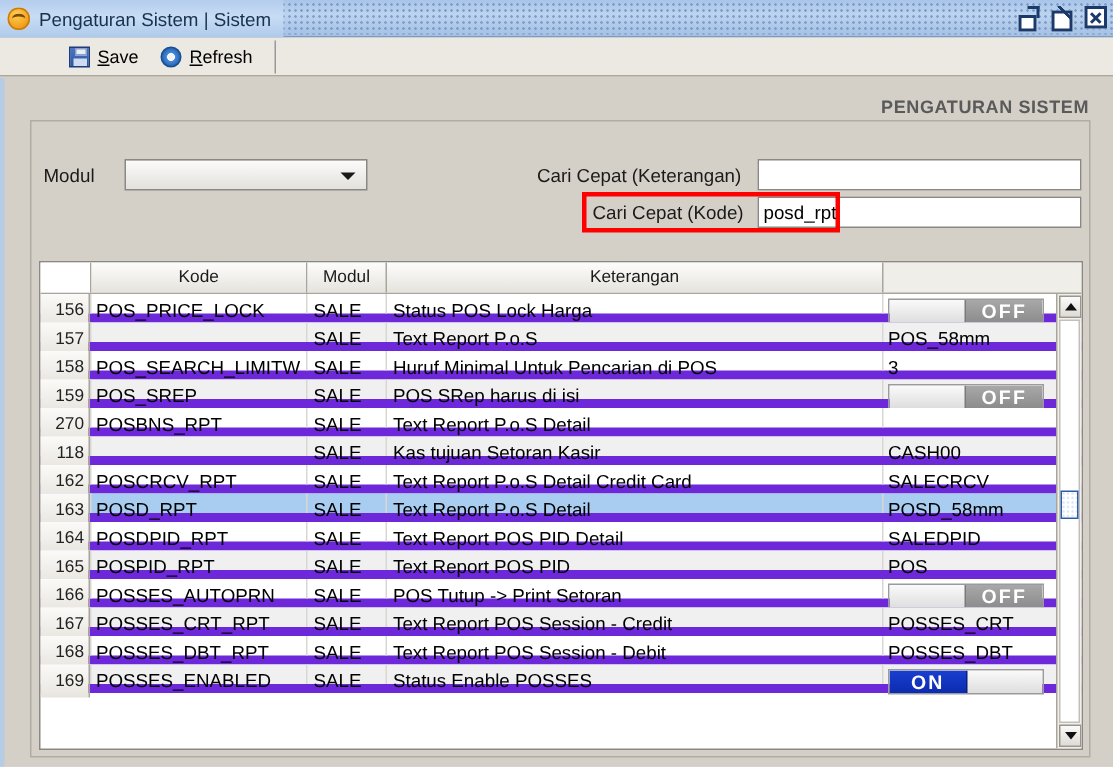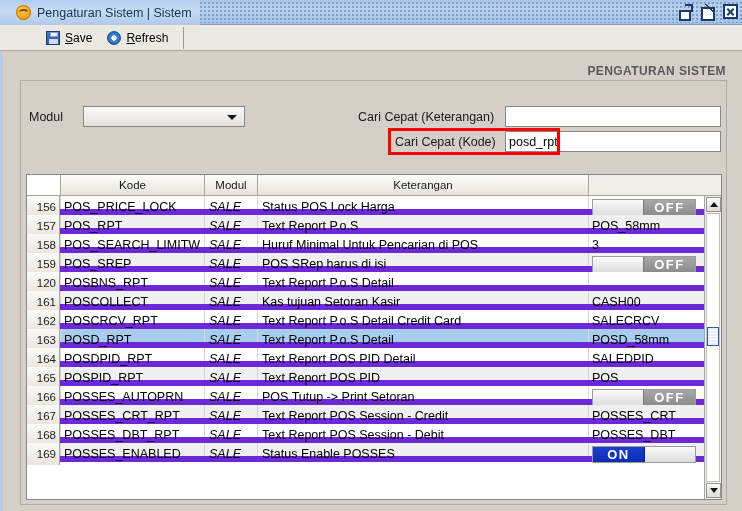--- a/index.html
+++ b/index.html
@@ -27,21 +27,21 @@
   .title-hatch {
     position: absolute; left: 0; top: 2px; right: 0; height: 21px;
     background-image:
       radial-gradient(circle at 1px 1px, #6f8fc0 0.8px, transparent 1px);
     background-size: 4px 4px;
     opacity: .75;
   }
   .title-left {
     position: absolute; left: 0; top: 0; height: 25px;
     display: flex; align-items: center; gap: 6px;
-    padding-left: 16px;
+    padding-left: 5px;
     background: linear-gradient(to bottom, #b4cdee 0%, #c8dcf4 45%, #aecaea 100%);
     padding-right: 8px;
     z-index: 2;
   }
   .app-icon {
     width: 15px; height: 15px; border-radius: 50%;
     background: radial-gradient(circle at 40% 32%, #ffcf55, #f09a18 70%, #d2790a);
     position: relative;
     box-shadow: 0 0 0 1px #c97c0c inset;
   }
@@ -250,21 +250,21 @@
   .c-num {
     left: 0; width: 33px;
     background: linear-gradient(to bottom, #fbfaf8, #e8e5df);
     border-right: 1px solid #a9a59d;
     justify-content: flex-end;
     padding-right: 3px;
     font-size: 11.5px; color: #222;
   }
   .row.sel .c-num { background: linear-gradient(to bottom, #fbfaf8, #e8e5df); }
   .c-kode  { left: 34px; width: 143px; padding-left: 3px; }
-  .c-mod   { left: 178px; width: 52px; padding-left: 4px; font-style: italic; }
+  .c-mod   { left: 178px; width: 52px; padding-left: 4px; }
   .c-ket   { left: 231px; width: 330px; padding-left: 4px; }
   .c-set   { left: 562px; width: 108px; padding-left: 3px; }
 
   .vline {
     position: absolute; top: 0; width: 1px; height: 100%;
     background: #d9d7d2;
   }
 
   
   .toggle {
@@ -405,21 +405,20 @@
                   <div class="knob">OFF</div>
                 </div>
               </div>
               <div class="vline" style="left: 33px;"></div>
               <div class="vline" style="left: 177px;"></div>
               <div class="vline" style="left: 230px;"></div>
               <div class="vline" style="left: 561px;"></div>
             </div>
             <div class="row even">
               <div class="cell c-num">157</div>
-              <div class="cell c-kode">POS_RPT</div>
               <div class="cell c-mod">SALE</div>
               <div class="cell c-ket">Text Report P.o.S</div>
               <div class="cell c-set">POS_58mm</div>
               <div class="vline" style="left: 33px;"></div>
               <div class="vline" style="left: 177px;"></div>
               <div class="vline" style="left: 230px;"></div>
               <div class="vline" style="left: 561px;"></div>
             </div>
             <div class="row odd">
               <div class="cell c-num">158</div>
@@ -442,32 +441,31 @@
                   <div class="track"></div>
                   <div class="knob">OFF</div>
                 </div>
               </div>
               <div class="vline" style="left: 33px;"></div>
               <div class="vline" style="left: 177px;"></div>
               <div class="vline" style="left: 230px;"></div>
               <div class="vline" style="left: 561px;"></div>
             </div>
             <div class="row odd">
-              <div class="cell c-num">120</div>
+              <div class="cell c-num">270</div>
               <div class="cell c-kode">POSBNS_RPT</div>
               <div class="cell c-mod">SALE</div>
               <div class="cell c-ket">Text Report P.o.S Detail</div>
               <div class="vline" style="left: 33px;"></div>
               <div class="vline" style="left: 177px;"></div>
               <div class="vline" style="left: 230px;"></div>
               <div class="vline" style="left: 561px;"></div>
             </div>
             <div class="row even">
-              <div class="cell c-num">161</div>
-              <div class="cell c-kode">POSCOLLECT</div>
+              <div class="cell c-num">118</div>
               <div class="cell c-mod">SALE</div>
               <div class="cell c-ket">Kas tujuan Setoran Kasir</div>
               <div class="cell c-set">CASH00</div>
               <div class="vline" style="left: 33px;"></div>
               <div class="vline" style="left: 177px;"></div>
               <div class="vline" style="left: 230px;"></div>
               <div class="vline" style="left: 561px;"></div>
             </div>
             <div class="row odd">
               <div class="cell c-num">162</div>

